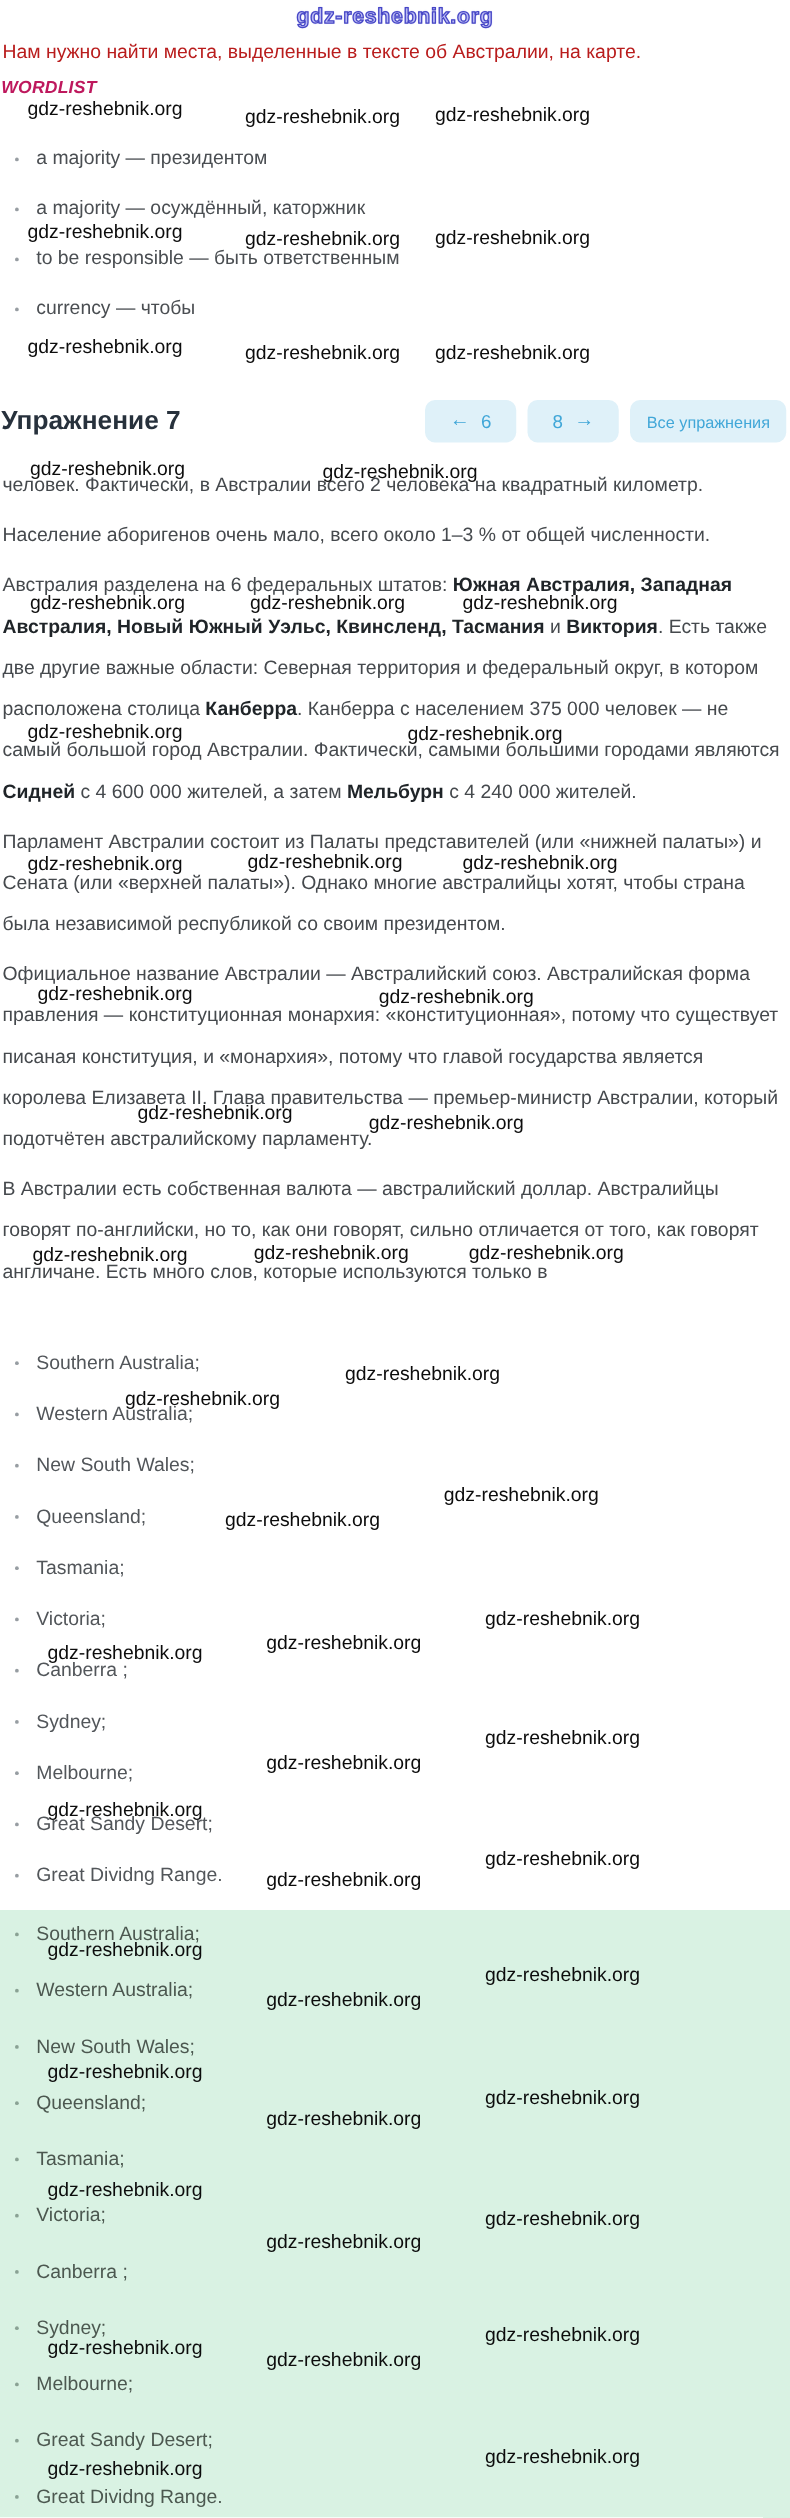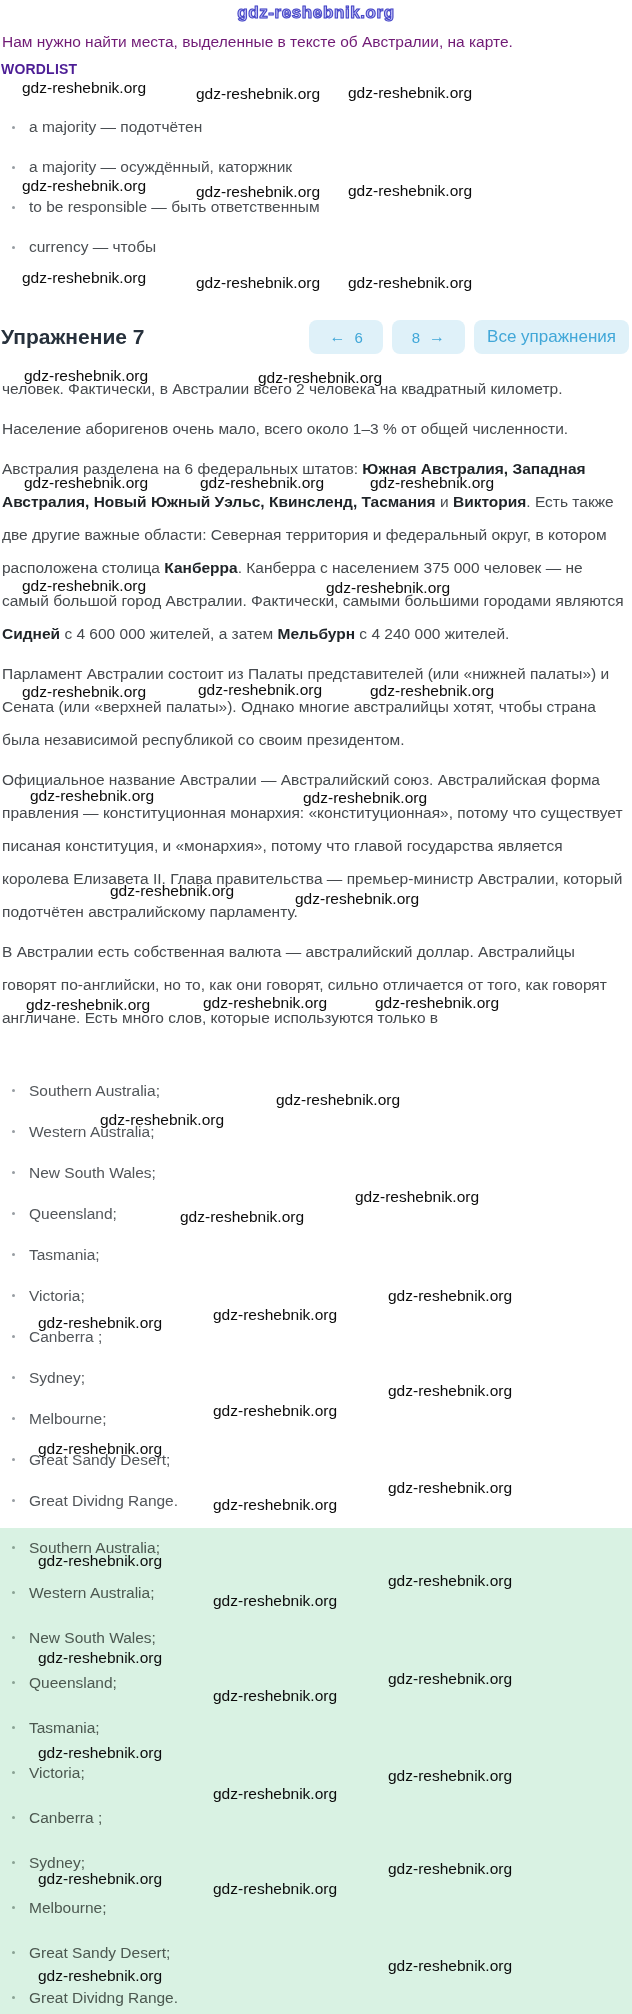--- a/index.html
+++ b/index.html
@@ -32,28 +32,29 @@
     letter-spacing: 0.6px;
     color: #b9b9f2;
     -webkit-text-stroke: 1px #4545c6;
     text-shadow: 0 0 1px #4545c6;
     z-index: 2;
   }
 
   .intro {
     position: absolute; top: 31px; left: 2px; right: 2px;
     font-size: 15.5px; line-height: 22px;
-    color: #701a75;
+    color: #b91c1c;
   }
 
   .wordlist-title {
     position: absolute; top: 61px; left: 1px;
     font-size: 14px; font-weight: 700;
     letter-spacing: 0.2px;
-    color: #4c1d95;
+    color: #be185d;
+    font-style: italic;
   }
 
   ul.plain { list-style: none; margin: 0; padding: 0; }
 
   .wordlist { position: absolute; top: 116px; left: 2px; right: 2px; }
   .wordlist li {
     height: 22px; margin-bottom: 18px;
     display: flex; align-items: center;
     font-size: 15.5px; color: #4a4e52;
   }
@@ -78,21 +79,21 @@
     height: 34px;
     border: none; border-radius: 8px;
     background: #dff1f9; color: #41a7d8;
     font-family: "Liberation Sans", sans-serif;
     font-size: 15px;
     display: flex; align-items: center; gap: 9px;
     padding: 0 20px;
     cursor: pointer;
   }
   .nav-btn .arrow { font-size: 16px; line-height: 1; }
-  .nav-btn.all { font-size: 17px; padding: 0 13px; }
+  .nav-btn.all { font-size: 13px; padding: 0 13px; }
 
   
   .content {
     position: absolute; top: 372px; left: 2px; width: 628px;
     z-index: 1;
   }
   .content p {
     margin: 0 0 7px 0;
     font-size: 15.5px; line-height: 33px;
     color: #45494d;
@@ -126,21 +127,21 @@
 <body>
 
 <div class="logo">gdz-reshebnik.org</div>
 
 <div class="intro">Нам нужно найти места, выделенные в тексте об Австралии, на карте.</div>
 
 <div class="wordlist-title">WORDLIST</div>
 <ul class="plain wordlist">
     <li>
       <span class="dot"></span>
-      <span>a majority — подотчётен</span>
+      <span>a majority — президентом</span>
     </li>
     <li>
       <span class="dot"></span>
       <span>a majority — осуждённый, каторжник</span>
     </li>
     <li>
       <span class="dot"></span>
       <span>to be responsible — быть ответственным</span>
     </li>
     <li>

